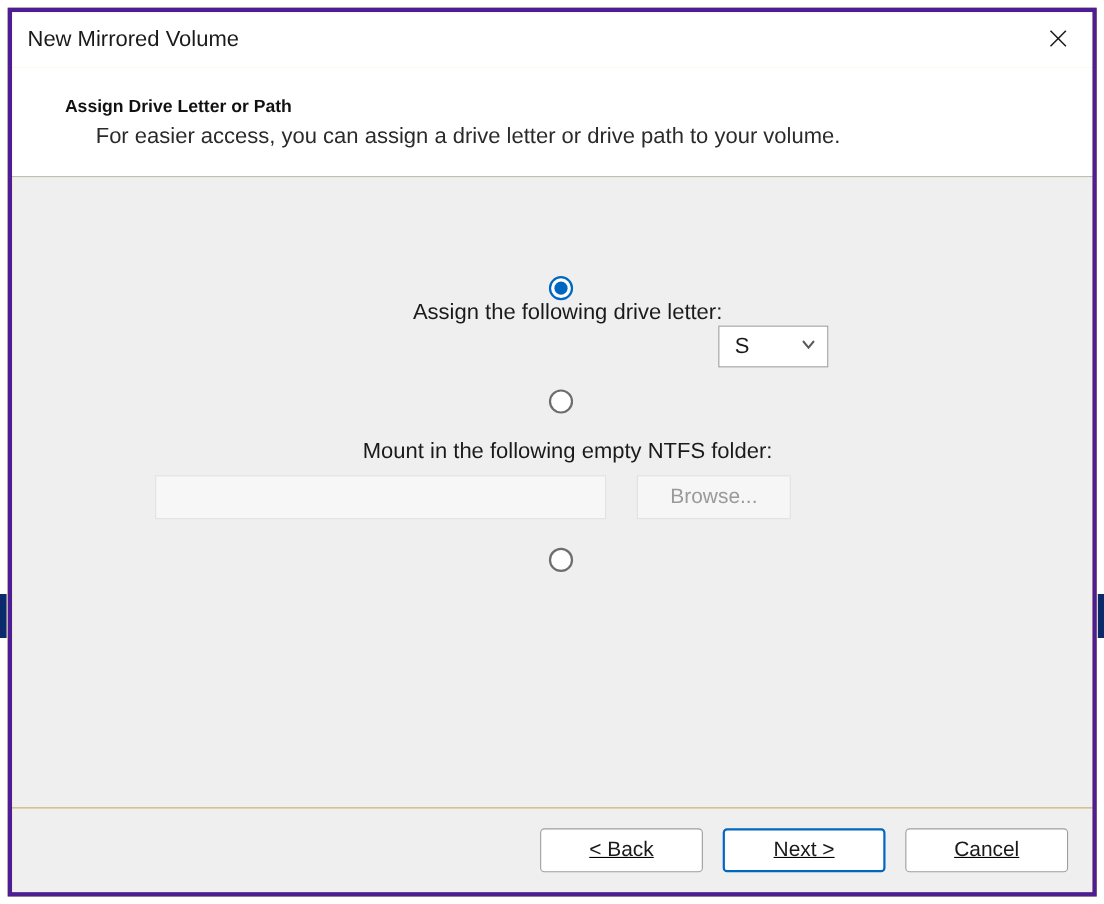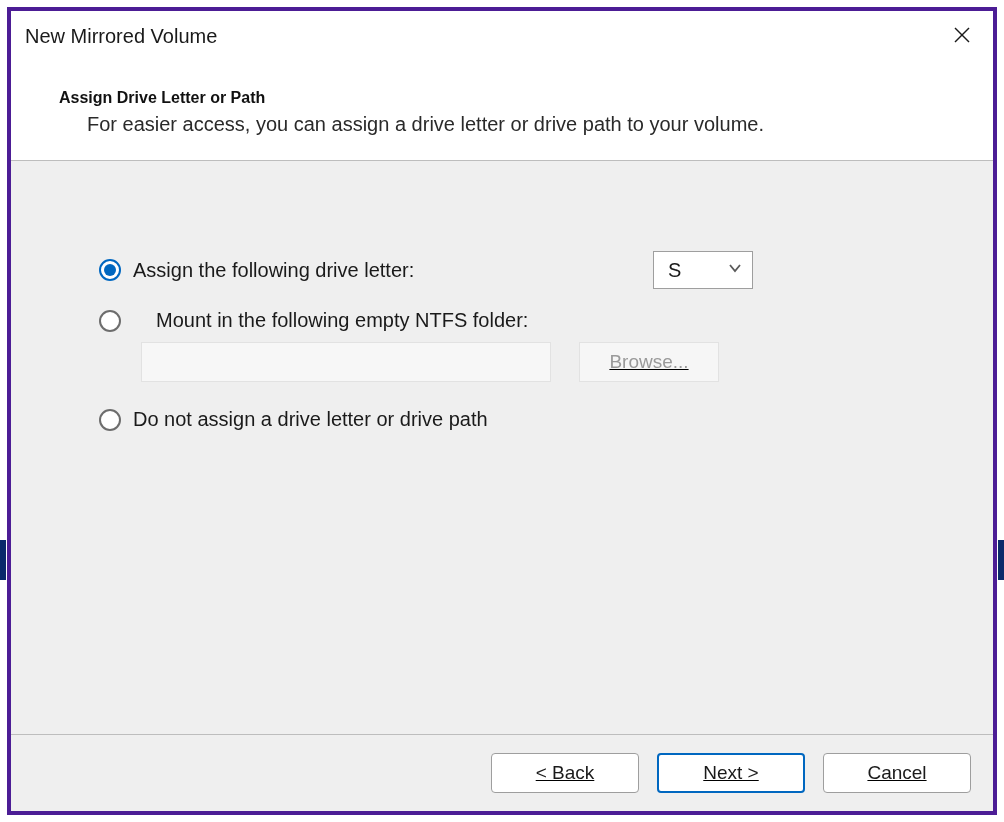--- a/index.html
+++ b/index.html
@@ -77,20 +77,21 @@
     }
     .content-area {
       flex: 1;
       background: #efefef;
       padding: 90px 60px 20px 88px;
     }
     .option-row {
       display: flex;
       align-items: center;
       margin-bottom: 20px;
+      flex-direction: column;
     }
     .radio {
       width: 22px;
       height: 22px;
       border-radius: 50%;
       border: 2px solid #6d6d6d;
       margin-right: 12px;
       display: inline-flex;
       align-items: center;
       justify-content: center;
@@ -137,21 +138,20 @@
       stroke-width: 1.8;
       fill: none;
     }
     .folder-row {
       display: flex;
       align-items: flex-end;
       padding-left: 42px;
       margin-top: 2px;
       margin-bottom: 26px;
       gap: 28px;
-      text-decoration: underline;
     }
     .folder-input {
       width: 410px;
       height: 40px;
       border: 1px solid #e2e2e2;
       background: #f7f7f7;
       color: #999999;
       font-size: 18px;
       padding: 0 10px;
     }
@@ -258,21 +258,20 @@
       <span class="option-label">Mount in the following empty NTFS folder:</span>
     </div>
 
     <div class="folder-row">
       <input class="folder-input" type="text" disabled="" value="" style="">
       <button class="browse-btn" disabled="">Browse...</button>
     </div>
 
     <div class="option-row">
       <span class="radio"></span>
-      <span class="option-label">Do not assign a drive letter or drive path</span>
     </div>
 
   </div>
 
   <div class="footer-divider"></div>
 
   <div class="footer">
     <button class="footer-btn">&lt; Back</button>
     <button class="footer-btn primary">Next &gt;</button>
     <button class="footer-btn">Cancel</button>

